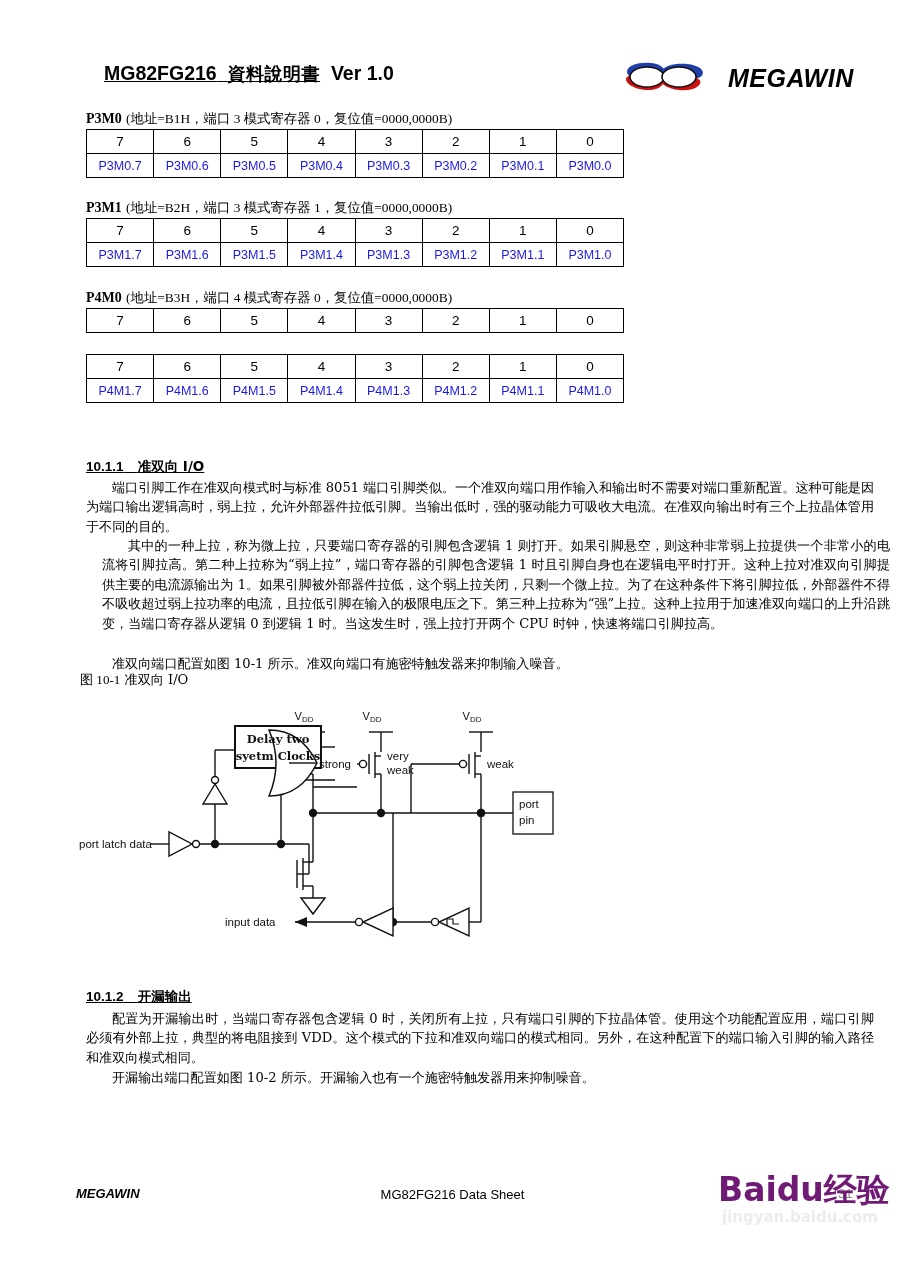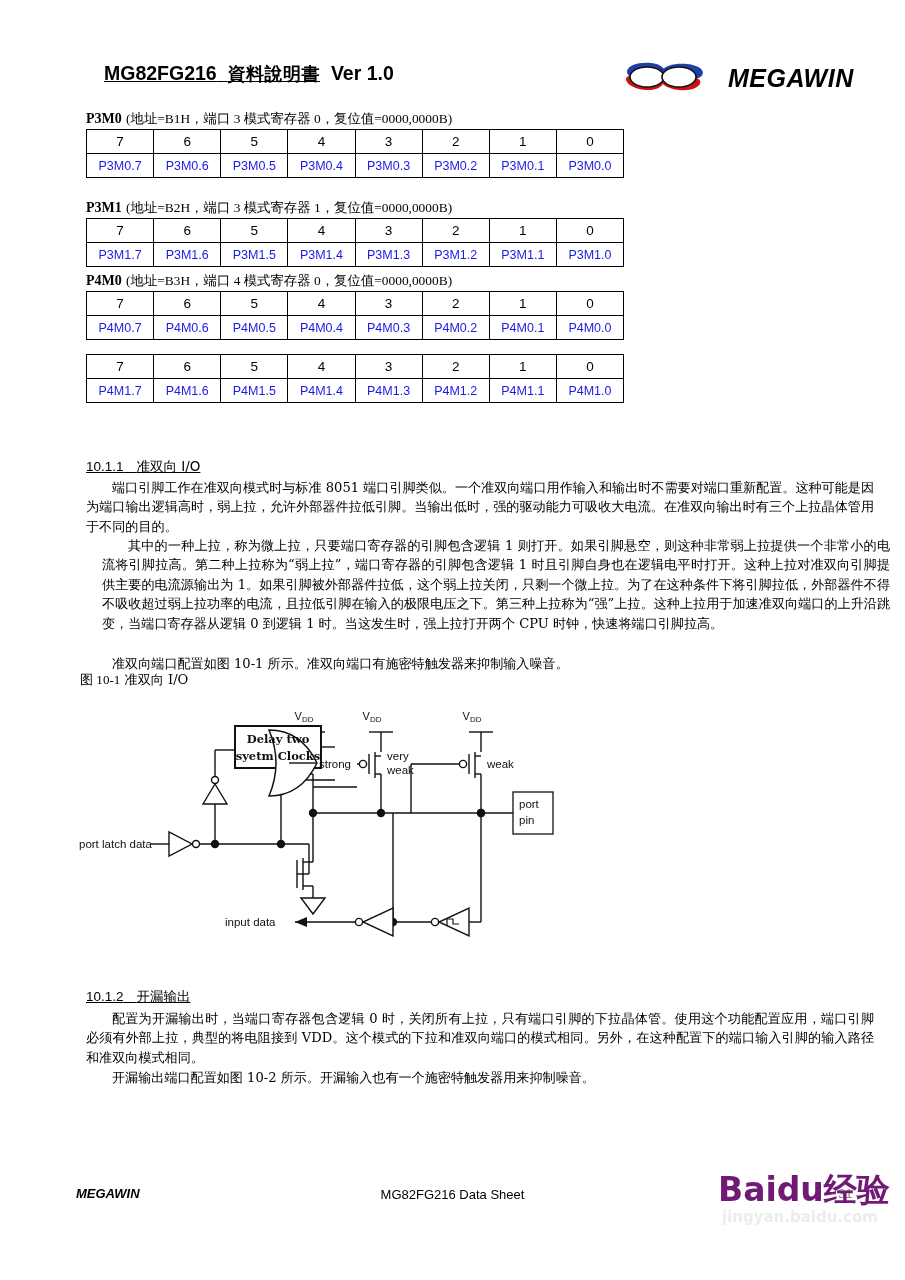--- a/index.html
+++ b/index.html
@@ -76,21 +76,21 @@
   }
   .reg-table tr.bits td { font-weight: normal; color: #000; font-size: 13.5px; }
   .reg-table tr.names td { color: #1a1ae6; font-size: 12.5px; }
 
   
   .sec-head {
     position: absolute;
     left: 86px;
     font-family: "DejaVu Sans", sans-serif;
     font-size: 13.5px;
-    font-weight: normal;
+    font-weight: bold;
     text-decoration: underline;
     white-space: nowrap;
   }
   .sec-head .num { font-family: "Liberation Sans", sans-serif; }
 
   
   .para {
     position: absolute;
     left: 86px;
     width: 788px;
@@ -239,47 +239,37 @@
       <td>P3M1.4</td>
       <td>P3M1.3</td>
       <td>P3M1.2</td>
       <td>P3M1.1</td>
       <td>P3M1.0</td>
     </tr>
   </tbody>
     </table>
 </div>
 
-<div class="reg-block" style="top:273px;">
+<div class="reg-block" style="top:290px;">
   <div class="reg-caption">
     <span class="nm">P4M0</span>
     <span class="lat">(地址=B3H，端口 4 模式寄存器 0，复位值=0000,0000B)</span>
   </div>
   <table class="reg-table">
     <tbody>
         <tr class="bits">
       <td>7</td>
       <td>6</td>
       <td>5</td>
       <td>4</td>
       <td>3</td>
       <td>2</td>
       <td>1</td>
       <td>0</td>
     </tr>
-    <tr class="names">
-      <td>P4M0.7</td>
-      <td>P4M0.6</td>
-      <td>P4M0.5</td>
-      <td>P4M0.4</td>
-      <td>P4M0.3</td>
-      <td>P4M0.2</td>
-      <td>P4M0.1</td>
-      <td>P4M0.0</td>
-    </tr>
   </tbody>
     </table>
 </div>
 
 <div class="reg-block" style="top:354px;">
   <table class="reg-table">
     <tbody>
         <tr class="bits">
       <td>7</td>
       <td>6</td>

